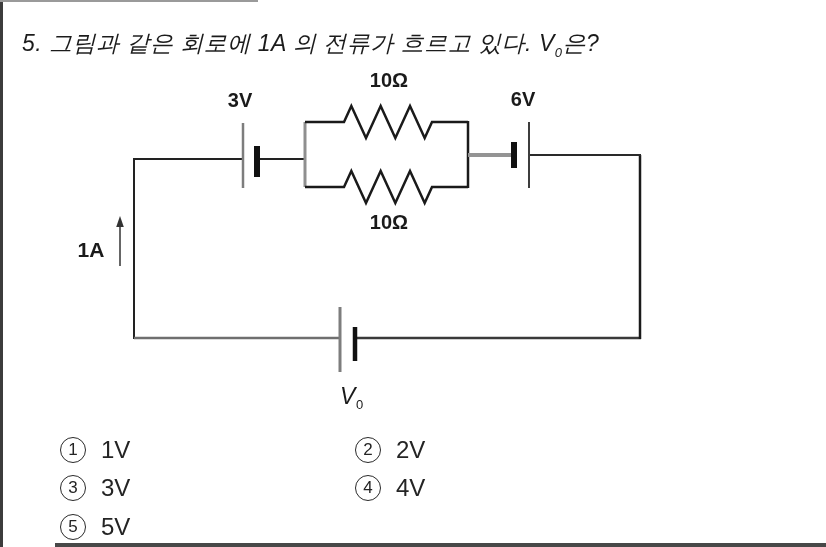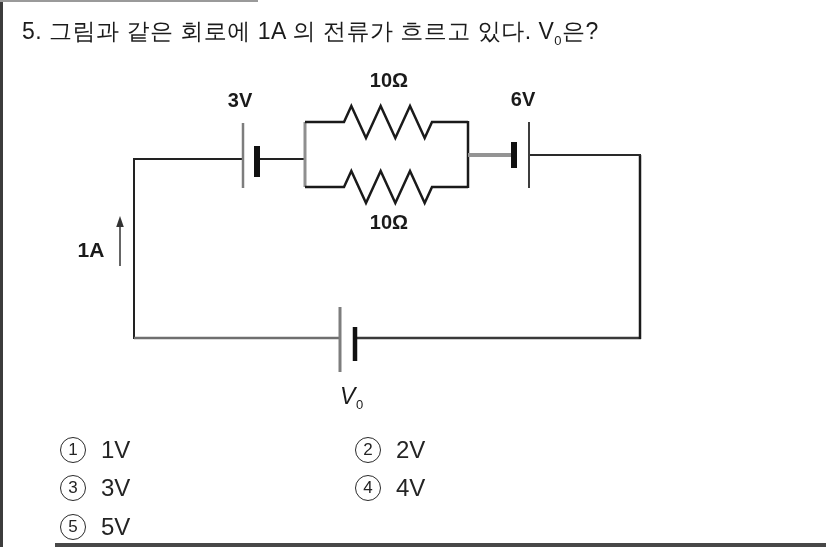--- a/index.html
+++ b/index.html
@@ -10,22 +10,22 @@
     font-family:"Liberation Sans","DejaVu Sans",sans-serif;
     overflow:hidden;
   }
   
   .left-border{position:absolute;left:0;top:0;width:3px;height:547px;background:#3c3c3c;}
   .top-partial{position:absolute;left:0;top:0;width:258px;height:2px;background:#9a9a9a;}
   .bottom-bar{position:absolute;left:55px;top:543px;width:771px;height:4px;background:#484848;}
 
   
   .question{
-    position:absolute;left:22px;top:16px;width:780px;
-    font-size:23px;color:#1b1b1b;letter-spacing:0.5px;white-space:nowrap;
+    position:absolute;left:22px;top:28px;width:780px;
+    font-size:23px;color:#1b1b1b;letter-spacing:0.5px;white-space:nowrap;font-style:italic;
   }
   .question sub{font-size:13px;line-height:0;}
 
   
   .circuit{position:absolute;left:0;top:0;width:826px;height:547px;}
   .circuit text{fill:#1a1a1a;font-family:"Liberation Sans","DejaVu Sans",sans-serif;}
   .clabel{font-weight:bold;font-size:20px;}
   .v0label{font-family:"DejaVu Serif",serif;font-style:italic;font-size:23px;}
   .v0sub{font-family:"DejaVu Serif",serif;font-size:13px;}
 

